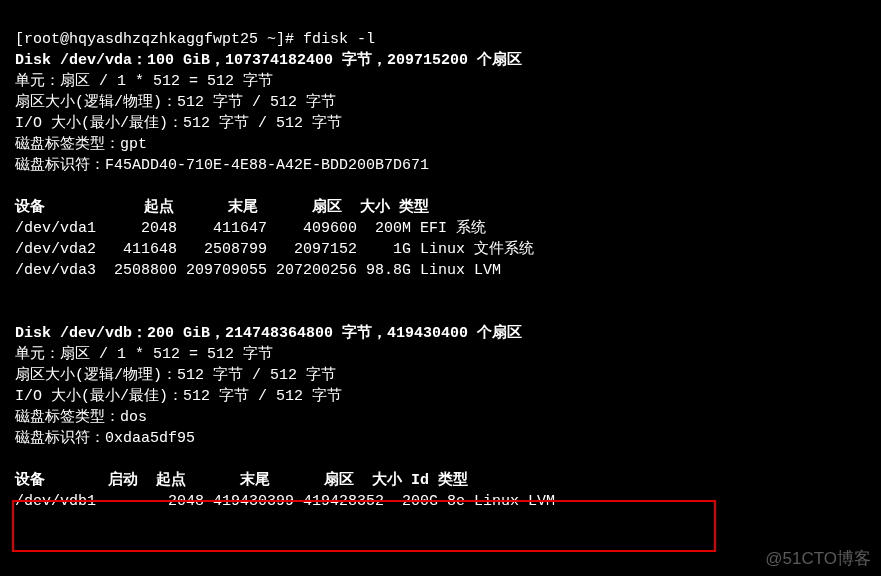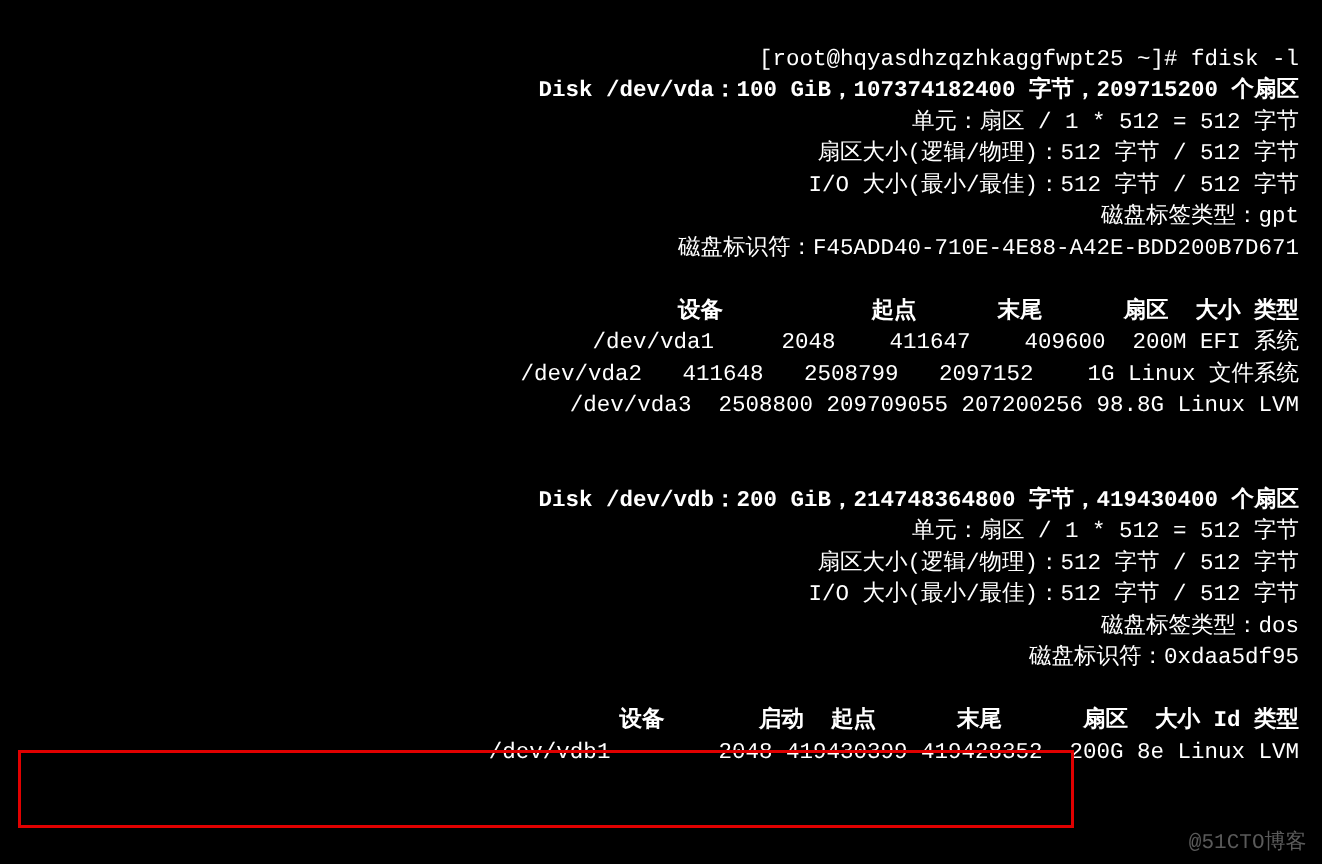--- a/index.html
+++ b/index.html
@@ -11,41 +11,40 @@
       font-family: "Courier New", monospace;
       font-size: 15px;
       color: #fff;
       position: relative;
       overflow: hidden;
     }
     .terminal {
       padding: 8px 15px;
       line-height: 1.4;
       white-space: pre;
-      text-align: right;
     }
     .bold {
       font-weight: bold;
     }
     .highlight-box {
       position: absolute;
       border: 2px solid #e00000;
       left: 12px;
       top: 500px;
       width: 700px;
       height: 48px;
       pointer-events: none;
     }
     .watermark {
       position: absolute;
       right: 10px;
       bottom: 6px;
       color: #5a5a5a;
-      font-size: 14px;
-      font-family: Liberation Mono, monospace;
+      font-size: 17px;
+      font-family: Liberation Sans, sans-serif;
     }
   </style>
 </head>
 <body>
 
 <div class="terminal">
 <span>[root@hqyasdhzqzhkaggfwpt25 ~]# </span><span>fdisk -l</span>
 <span class="bold">Disk /dev/vda：100 GiB，107374182400 字节，209715200 个扇区</span>
 <span>单元：扇区 / 1 * 512 = 512 字节</span>
 <span>扇区大小(逻辑/物理)：512 字节 / 512 字节</span>

